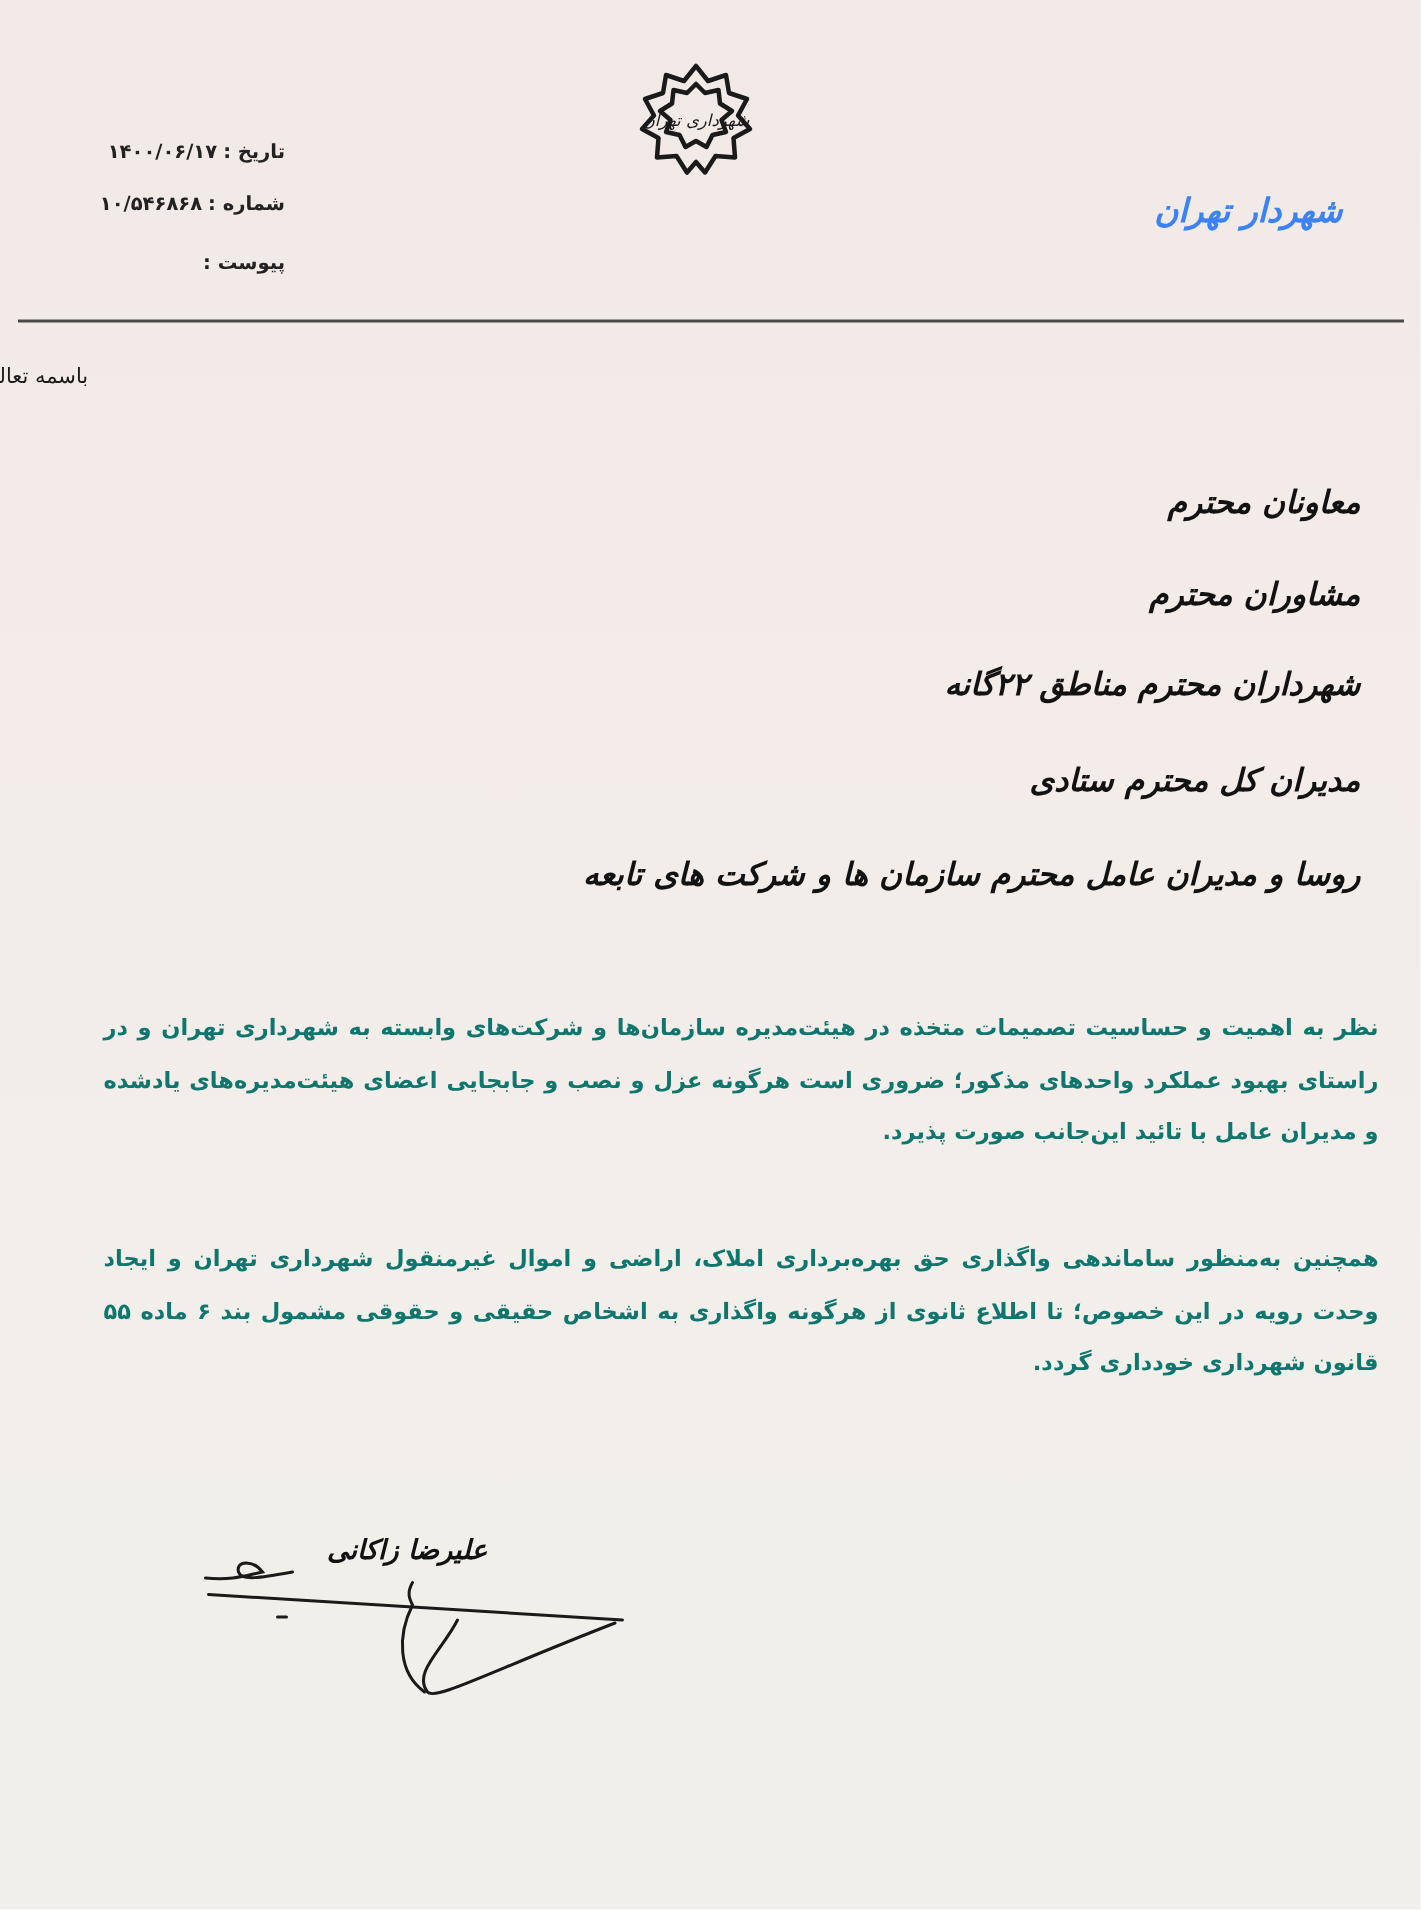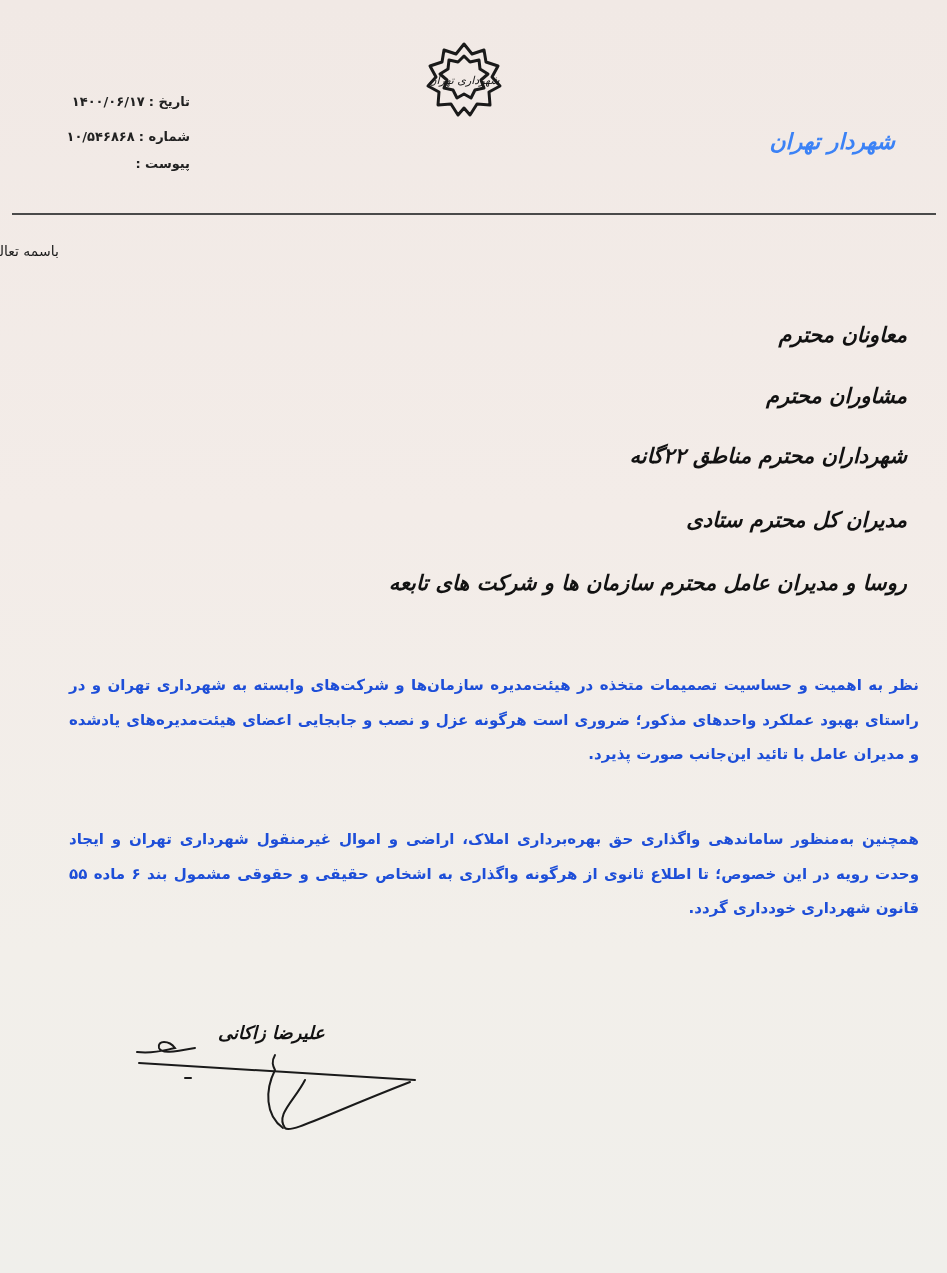--- a/index.html
+++ b/index.html
@@ -12,37 +12,37 @@
   }
   .abs { position:absolute; }
   .meta { left:40px; width:150px; direction:rtl; text-align:right; font-size:13px; font-weight:bold; color:#222; }
   .meta-row { display:flex; direction:rtl; gap:4px; align-items:baseline; }
   .logo { left:424px; top:40px; width:80px; height:80px; }
   .brand { right:52px; top:128px; font-family:"DejaVu Serif", serif; font-style:italic; font-weight:bold; font-size:22px; direction:rtl; color:#3b82f6; }
   .divider { left:12px; top:213px; width:924px; height:2px; background:#4a4a4a; }
   .invocation { left:0; width:811px; top:243px; text-align:left; font-weight:normal; font-size:14px; direction:rtl; color:#1a1a1a; padding-left:0; }
   .invocation span { position:relative; left:-12px; }
   .recipient { right:40px; direction:rtl; text-align:right; font-family:"DejaVu Serif", serif; font-style:italic; font-weight:bold; font-size:21px; color:#121212; white-space:nowrap; }
-  .para { right:28px; width:850px; direction:rtl; text-align:justify; text-align-last:right; font-size:15px; line-height:34.5px; color:#1d4ed8; font-weight:bold; }
+  .para { right:28px; width:850px; direction:rtl; text-align:justify; text-align-last:right; font-size:15px; line-height:34.5px; color:#0f766e; font-weight:bold; }
   .sig-name { left:218px; top:1022px; direction:rtl; font-family:"DejaVu Serif", serif; font-style:italic; font-weight:bold; font-size:18px; color:#111;text-align:center; }
   .sig { left:125px; top:1030px; width:310px; height:110px; }
 </style>
 </head>
 <body>
 
 <div class="abs meta" style="top:94px;">
   <div class="meta-row">
     <span>تاریخ :</span>
     <span>۱۴۰۰/۰۶/۱۷</span>
   </div>
   <div class="meta-row" style="margin-top:20px;">
     <span>شماره :</span>
     <span>۱۰/۵۴۶۸۶۸</span>
   </div>
-  <div class="meta-row" style="margin-top:12px;">
+  <div class="meta-row" style="margin-top:24px;">
     <span>پیوست :</span>
     <span></span>
   </div>
 </div>
 
 <div class="abs logo">
   <svg width="80" height="80" viewBox="0 0 80 80">
     <g fill="none" stroke="#1a1a1a" stroke-width="3" stroke-linejoin="round">
       <path d="M40 4 L48 14 L60 10 L62 22 L74 26 L68 37 L76 46 L65 52 L66 65 L53 64 L46 75 L40 68 L34 75 L27 64 L14 65 L15 52 L4 46 L12 37 L6 26 L18 22 L20 10 L32 14 Z"></path>
       <path d="M40 16 L46 22 L55 20 L56 29 L64 34 L57 40 L60 48 L51 50 L47 58 L40 54 L33 58 L29 50 L20 48 L23 40 L16 34 L24 29 L25 20 L34 22 Z"></path>

